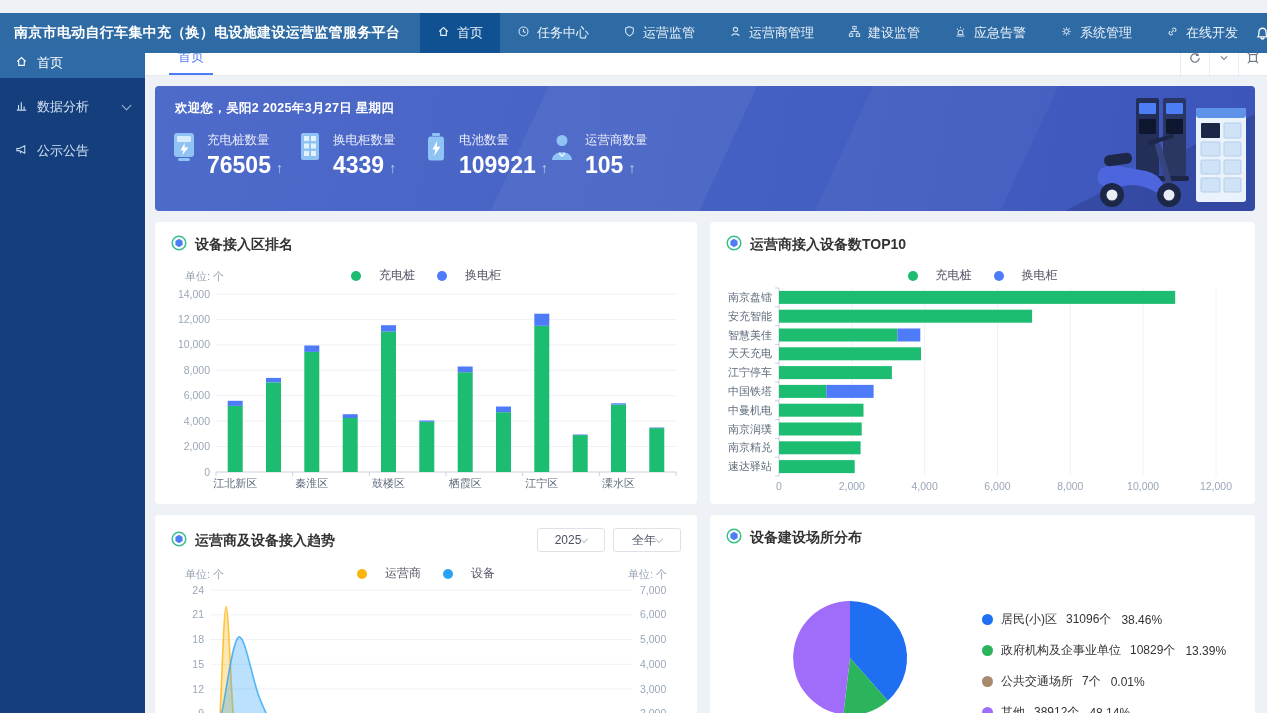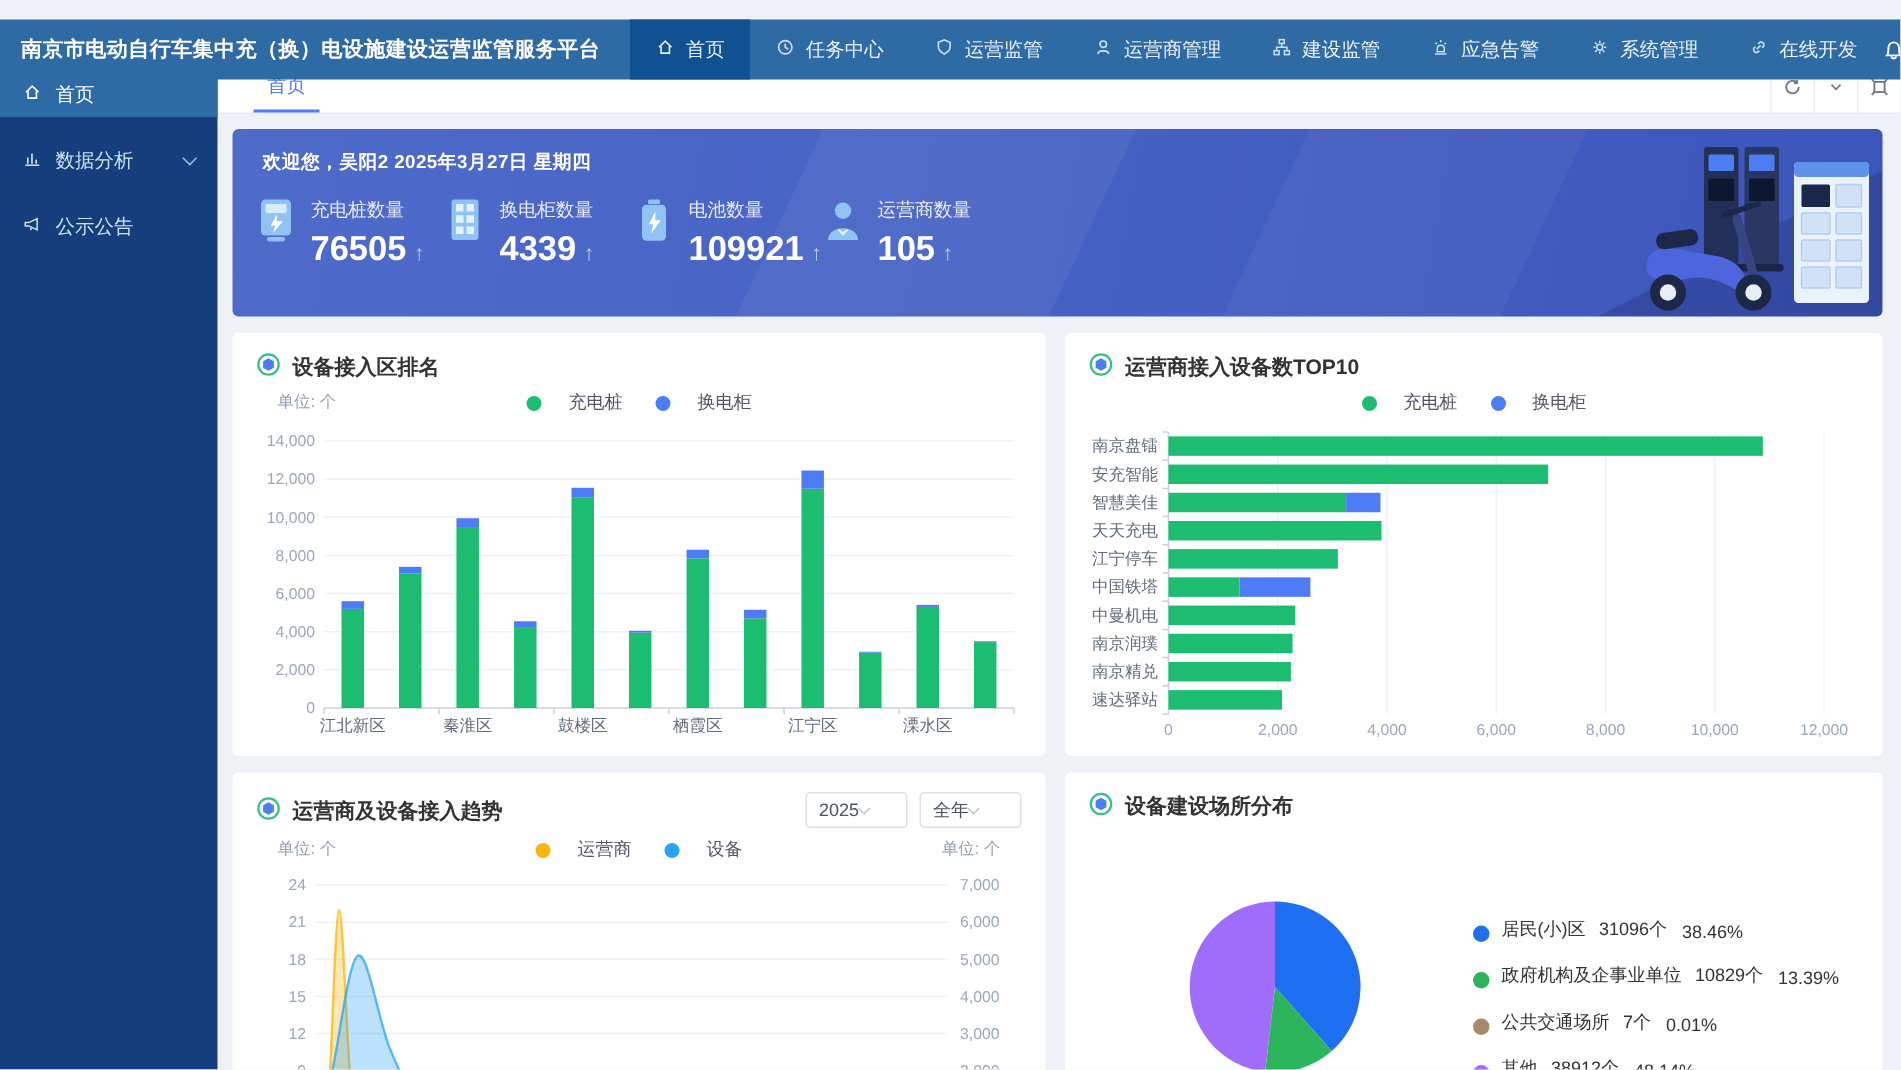--- a/index.html
+++ b/index.html
@@ -49,32 +49,32 @@
   
   .row{display:flex;gap:13px;margin-top:11px}
   .card{background:#fff;border-radius:4px;overflow:hidden}
   .card1{width:542px;height:282px}
   .card2{flex:1;height:282px}
   .card3{width:542px;height:290px}
   .card4{flex:1;height:290px;position:relative}
   .card-head{display:flex;align-items:center;padding:13px 16px 0}
   .c-title{display:flex;align-items:flex-end;gap:8px;font-size:14px;font-weight:bold;color:#333}
   .head-right{margin-left:auto;display:flex;gap:8px}
-  .select{width:68px;height:24px;border:1px solid #dde1e8;border-radius:3px;display:flex;align-items:center;justify-content:flex-start;padding:0 8px;font-size:12px;color:#4a5260;cursor:pointer;background:#fff}
+  .select{width:68px;height:24px;border:1px solid #dde1e8;border-radius:3px;display:flex;align-items:center;justify-content:center;padding:0 8px;font-size:12px;color:#4a5260;cursor:pointer;background:#fff}
   .caret{width:6px;height:6px;border-right:1.3px solid #bfc6d1;border-bottom:1.3px solid #bfc6d1;transform:rotate(45deg);margin-top:-3px}
-  .legendbar{position:relative;height:24px;margin-top:6px;display:flex;align-items:flex-start;justify-content:center;gap:22px}
+  .legendbar{position:relative;height:24px;margin-top:6px;display:flex;align-items:flex-end;justify-content:center;gap:22px}
   .unitL{position:absolute;left:30px;font-size:11px;color:#93a0b1}
   .unitR{position:absolute;right:30px;font-size:11px;color:#93a0b1}
   .lg-item{display:flex;align-items:center;gap:18px;font-size:12px;color:#556;cursor:pointer}
   .lg-dot{width:10px;height:10px;border-radius:50%}
   svg.chart{display:block;margin:2px auto 0}
   .tk{font-size:10.5px;fill:#9aa7b8}
   .tkd{font-size:11px;fill:#5f6b7c}
   .pie-legend{position:absolute;left:272px;top:96px}
-  .pl-row{display:flex;align-items:flex-end;font-size:12px;color:#333;margin-bottom:14px;white-space:nowrap}
+  .pl-row{display:flex;align-items:center;font-size:12px;color:#333;margin-bottom:14px;white-space:nowrap}
   .pl-dot{width:11px;height:11px;border-radius:50%;margin-right:8px}
   .pl-cnt{margin-left:9px}
   .pl-pct{margin-left:10px}
 </style>
 </head>
 <body>
 
 <header class="topnav">
   <div class="brand">南京市电动自行车集中充（换）电设施建设运营监管服务平台</div>
   <nav class="mainnav">

